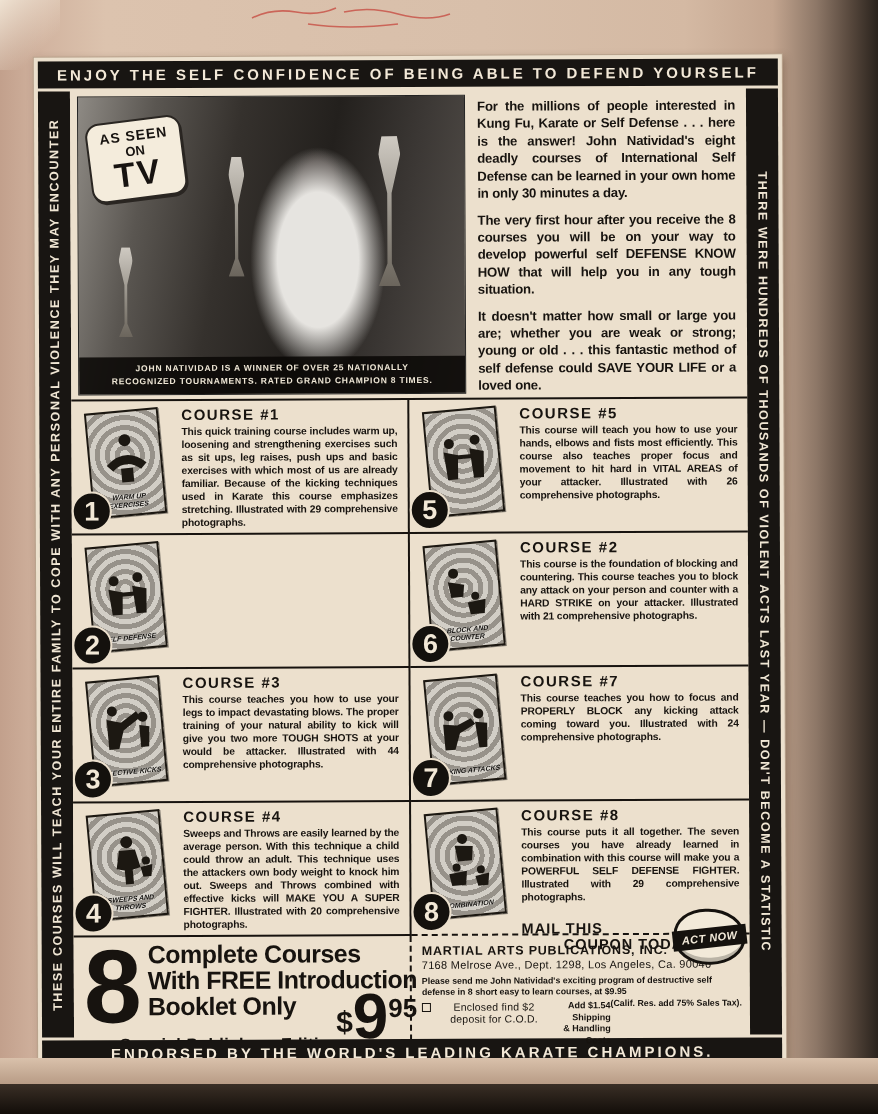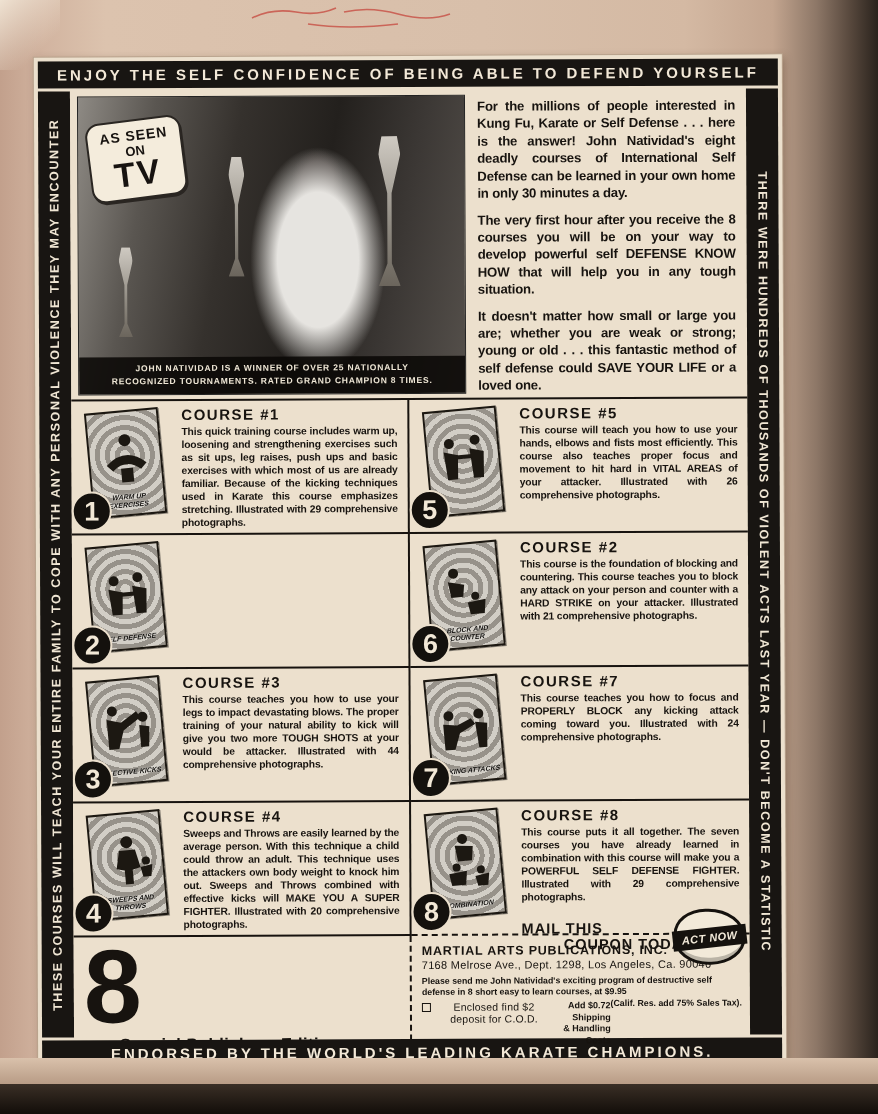--- a/index.html
+++ b/index.html
@@ -261,20 +261,30 @@
             </div>
             <div class="ctext">
               <div class="ctitle">COURSE #4</div>
               <div class="cdesc">Sweeps and Throws are easily learned by the average person. With this technique a child could throw an adult. This technique uses the attackers own body weight to knock him out. Sweeps and Throws combined with effective kicks will MAKE YOU A SUPER FIGHTER. Illustrated with 20 comprehensive photographs.</div>
             </div>
           </div>
 
           <div class="offer">
             <div class="offer-top">
               <div class="big8">8</div>
+              <div class="offer-lines">
+                <div class="ol">Complete Courses</div>
+                <div class="ol">With FREE Introduction</div>
+                <div class="ol">Booklet Only</div>
+                <div class="price">
+                  <span class="cur">$</span>
+                  <span class="main">9</span>
+                  <span class="cents">95</span>
+                </div>
+              </div>
             </div>
             <div class="edition">Special Publishers Edition</div>
             <div class="guarantee">If I am not completely satisfied, I will return the book postpaid within 14 days and receive a full refund.</div>
           </div>
         </div>
 
         <div class="col right">
 
           <div class="cell">
             <div class="thumb">
@@ -366,21 +376,21 @@
             <div class="company">MARTIAL ARTS PUBLICATIONS, INC.</div>
             <div class="caddr">7168 Melrose Ave., Dept. 1298, Los Angeles, Ca. 90046</div>
             <div class="reqrow">
               <span>Please send me John Natividad's exciting program of destructive self defense in 8 short easy to learn courses, at $9.95</span>
               <span class="tax">(Calif. Res. add 75% Sales Tax).</span>
             </div>
             <div class="codrow">
               <span class="codbox"></span>
               <span class="codlbl">Enclosed find $2 deposit for C.O.D.</span>
               <span class="shipnote">
-                <span class="dn">Add $0.72 Shipping</span>
+                <span class="dn">Add $1.54 Shipping</span>
                 <span class="dn">&amp; Handling Costs</span>
               </span>
             </div>
             <div class="fline">
               <span class="lbl">Name</span>
               <span class="rule"></span>
             </div>
             <div class="fline">
               <span class="lbl">Address</span>
               <span class="rule"></span>

